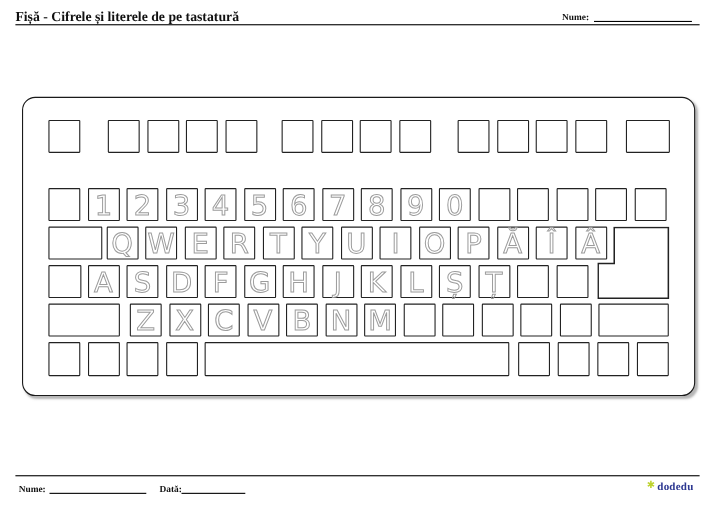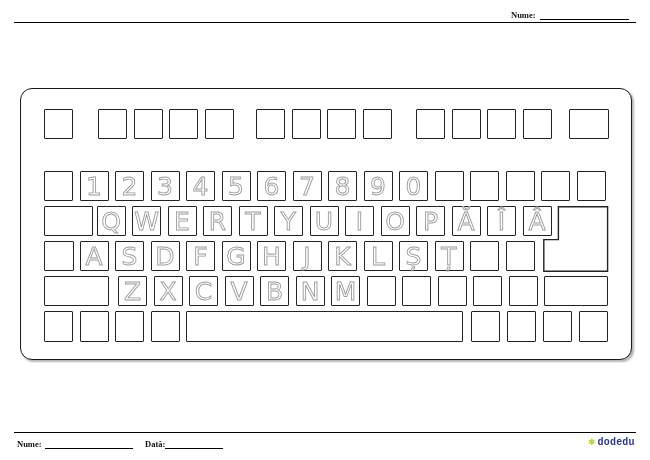--- a/index.html
+++ b/index.html
@@ -23,27 +23,28 @@
   @supports (-webkit-text-stroke: 1px #000){
     .kl{color:transparent;-webkit-text-stroke:0.9px #9c9c9c;}
   }
   .enter-svg{position:absolute;left:522px;top:117px;}
   
   .frule{position:absolute;left:14px;top:432px;width:622px;border-top:1.1px solid #000;height:0;}
   .flabel{position:absolute;top:439px;font-size:8.5px;font-weight:bold;color:#111;text-align:right;}
   .fline{position:absolute;top:448px;border-bottom:1.1px solid #000;height:0;}
   .logo{position:absolute;left:588px;top:437px;display:flex;align-items:center;gap:2px;}
   .logo-icon{font-size:9px;line-height:1;font-family:"DejaVu Sans",sans-serif;}
-  .logo-text{font-size:10px;font-weight:bold;font-family:Liberation Mono, monospace;letter-spacing:.2px;}
+  .logo-text{font-size:10px;font-weight:bold;font-family:Liberation Serif, serif;letter-spacing:.2px;}
 </style>
 </head>
 <body>
 
 <div class="page">
 
+  <div class="title">Fișă - Cifrele și literele de pe tastatură</div>
   <div class="grupa">Nume:</div>
   <div class="grupa-line"></div>
   <div class="hrule"></div>
 
   <div class="keyboard">
 
     <i class="k" style="left:23px;top:20px"></i>
     <i class="k" style="left:77px;top:20px"></i>
     <i class="k" style="left:112.5px;top:20px"></i>
     <i class="k" style="left:148px;top:20px"></i>

